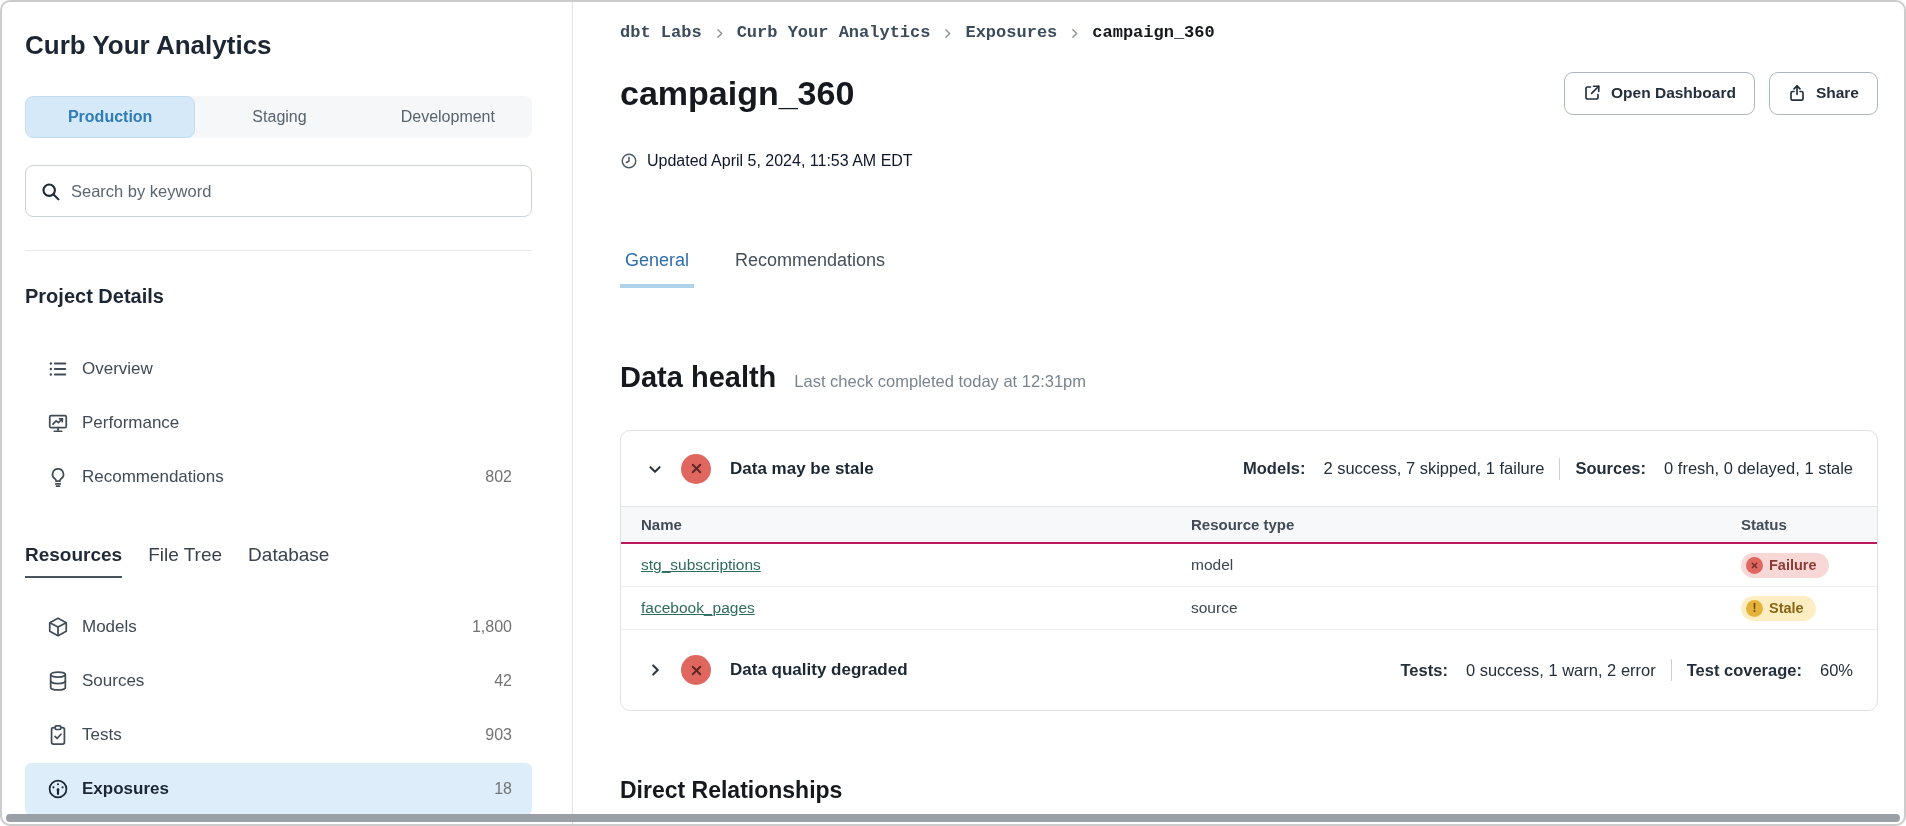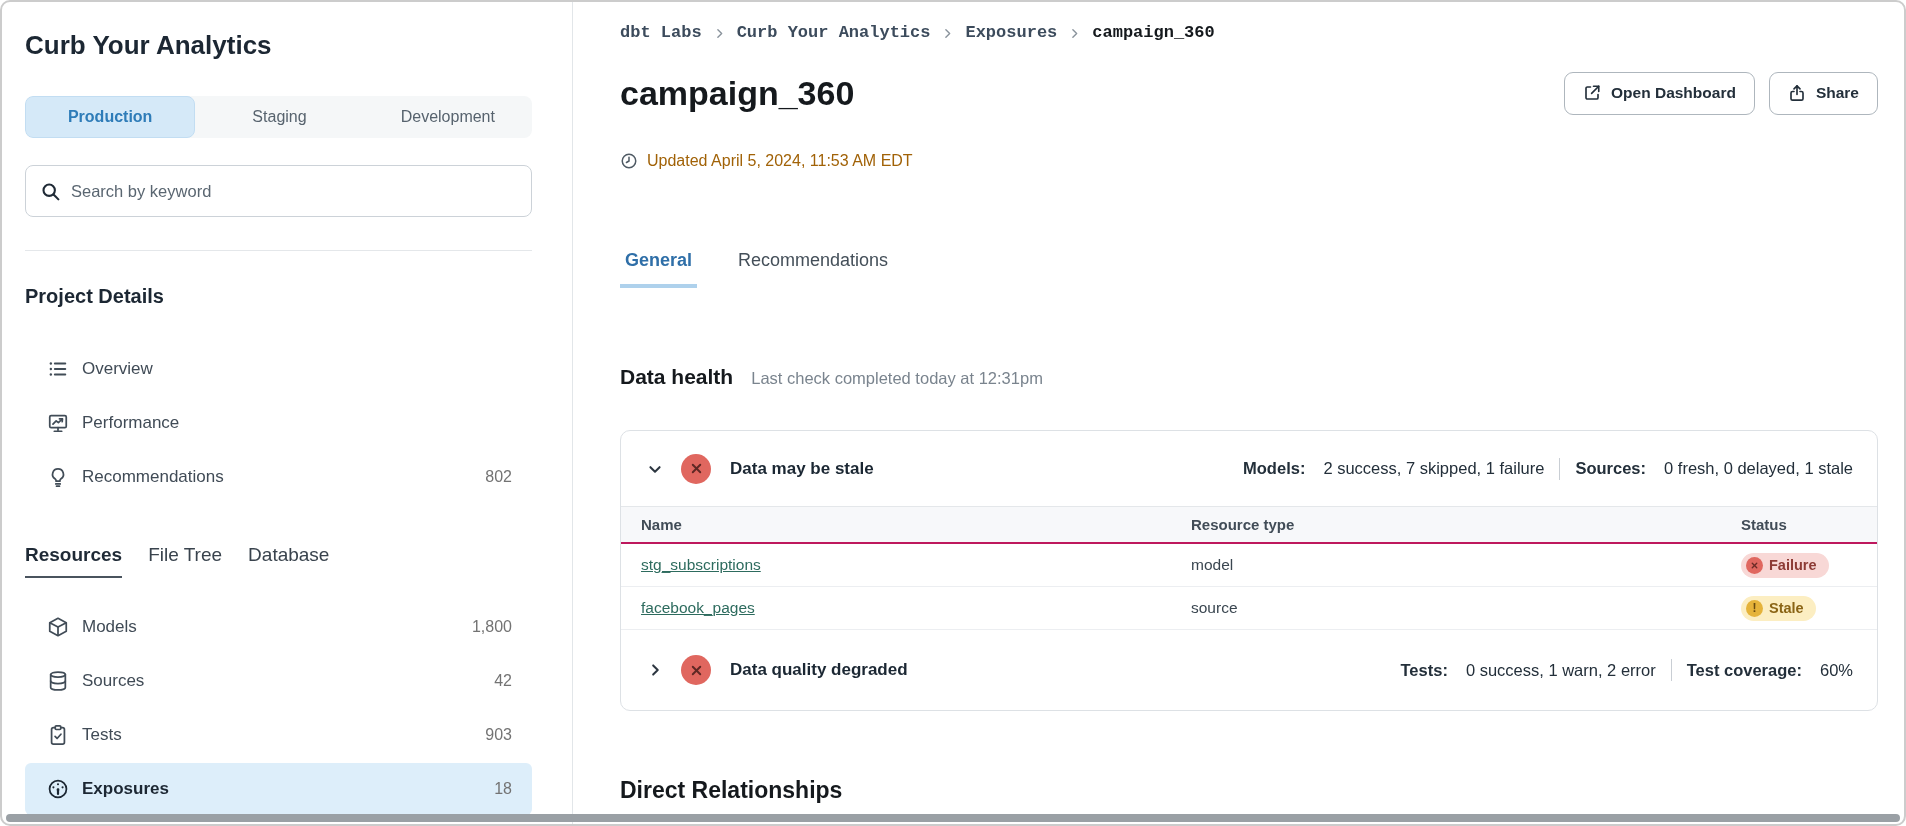--- a/index.html
+++ b/index.html
@@ -53,29 +53,29 @@
   .crumb.current { color:#15191d; font-weight:700; cursor:default; }
 
   .header-row { margin-top:26px; display:flex; align-items:center; justify-content:space-between; }
   .page-title { font-size:34px; line-height:46px; font-weight:600; color:#15191d; }
   .actions { display:flex; gap:14px; }
   .btn { display:flex; align-items:center; gap:10px; height:43px; padding:0 18px;
          border:1.5px solid #aeb6bd; border-radius:9px; background:#fff;
          font-size:15.5px; font-weight:700; color:#232f3a; cursor:pointer; font-family:inherit; }
 
   .updated-row { margin-top:36px; display:flex; align-items:center; gap:9px;
-                 font-size:16px; color:#a16207; }
+                 font-size:16px; color:#0f172a; }
 
   .page-tabs { margin-top:78px; display:flex; gap:36px; }
   .page-tab { font-size:18px; line-height:24px; color:#444f59; padding:0 5px 12px 5px; cursor:pointer;
               border-bottom:4px solid transparent; }
-  .page-tab.active { color:#2f6fa8; font-weight:700; border-bottom-color:#aed1ec; }
+  .page-tab.active { color:#2f6fa8; font-weight:400; border-bottom-color:#aed1ec; }
 
   .section-head { margin-top:74px; display:flex; align-items:baseline; gap:18px; }
-  .section-title { font-size:21px; line-height:30px; font-weight:600; color:#15191d; }
+  .section-title { font-size:29px; line-height:30px; font-weight:600; color:#15191d; }
   .section-sub { font-size:16.5px; color:#7a848e; }
 
   .health-card { margin-top:38px; border:1px solid #dde1e5; border-radius:10px; background:#fff; }
   .hc-row { display:flex; align-items:center; padding:0 24px 0 22px; }
   .hc-row.top { height:75px; }
   .hc-row.bottom { height:80px; }
   .hc-left { display:flex; align-items:center; gap:14px; flex:1; }
   .hc-title { font-size:17px; font-weight:700; color:#1b2733; margin-left:5px; }
   .chevron { width:24px; height:24px; display:flex; align-items:center; justify-content:center; cursor:pointer; }
   .err-circle { width:30px; height:30px; border-radius:50%; background:#e0675f;

